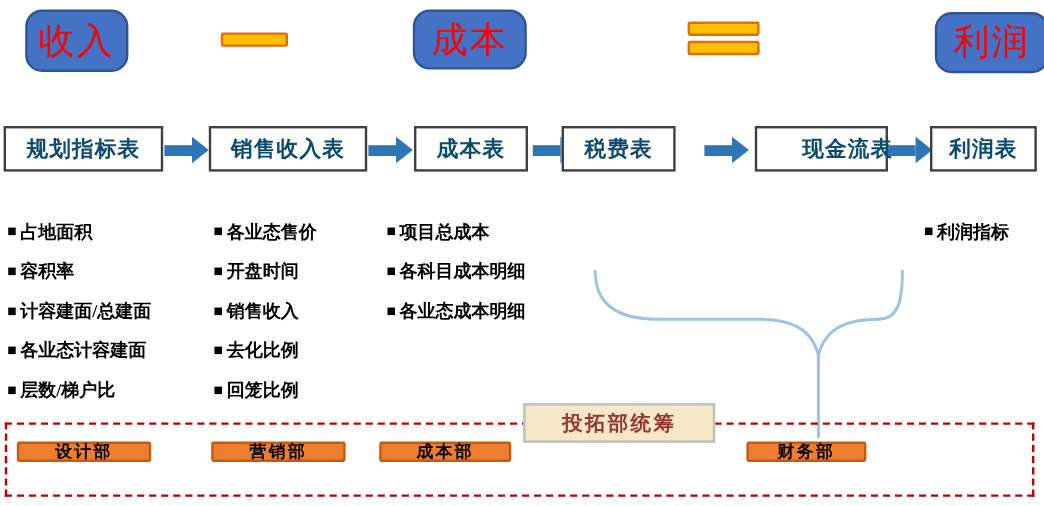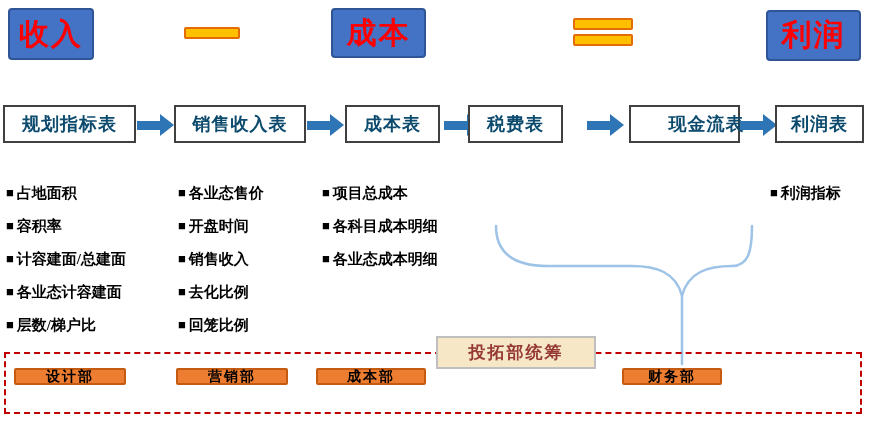--- a/index.html
+++ b/index.html
@@ -5,22 +5,22 @@
   html,body { margin:0; padding:0; background:#ffffff; }
   .canvas {
     position:relative; width:870px; height:422px; background:#ffffff;
     font-family:"Liberation Serif","DejaVu Serif",serif; overflow:hidden;
   }
 
   
   .eq-box {
     position:absolute; display:flex; align-items:center; justify-content:center;
     background:var(--eq-box,#4472C4); border:2px solid var(--eq-border,#2F5597);
-    border-radius:4px; color:var(--eq-text,#FF0000);
-    font-weight:bold; font-size:30px; letter-spacing:2px; box-sizing:border-box;
+    border-radius:14px; color:var(--eq-text,#FF0000);
+    font-weight:normal; font-size:30px; letter-spacing:2px; box-sizing:border-box;margin-left:13px;
   }
   .op-bar {
     position:absolute; height:8px; background:var(--operator-fill,#FFC000);
     border:2px solid var(--operator-border,#E36C09); border-radius:2px; box-sizing:content-box;
   }
 
   
   .flow-box {
     position:absolute; top:105px; height:38px; box-sizing:border-box;
     background:#ffffff; border:2px solid #404040;

